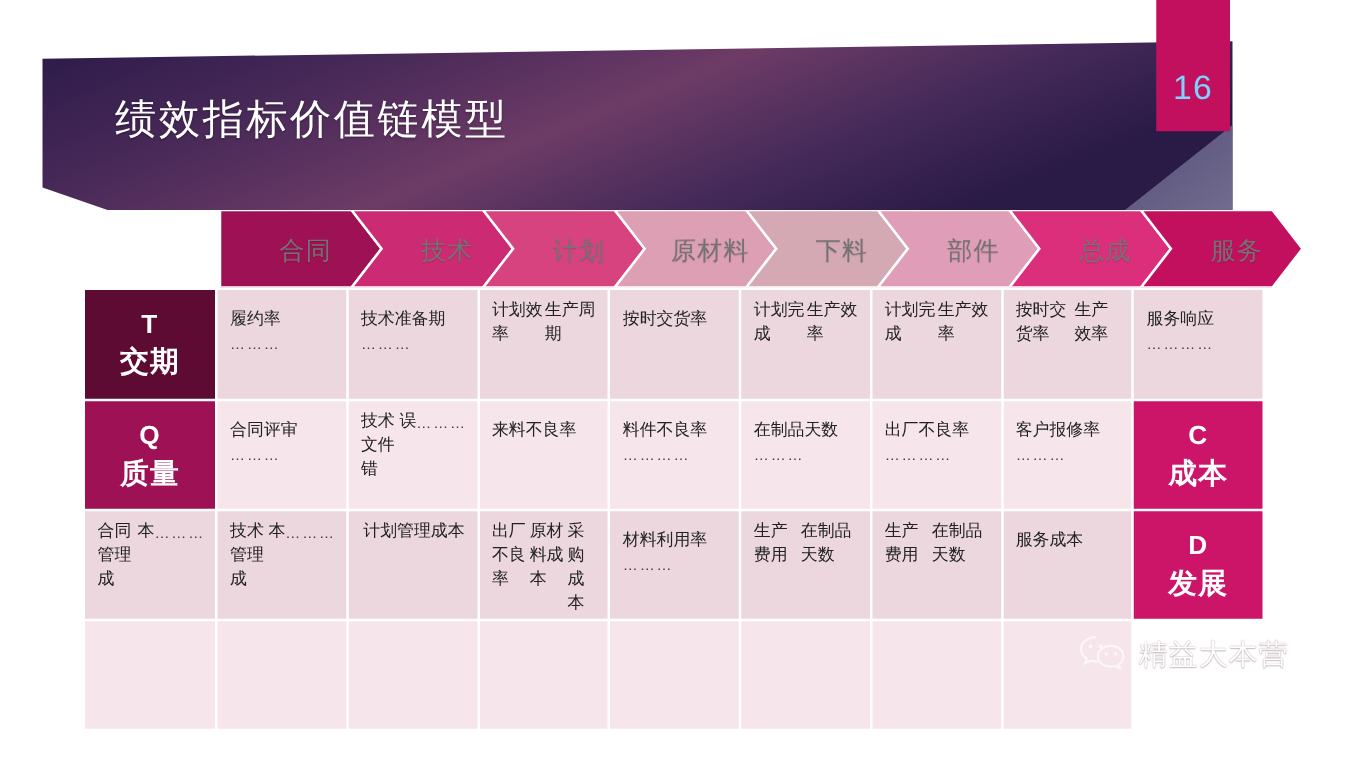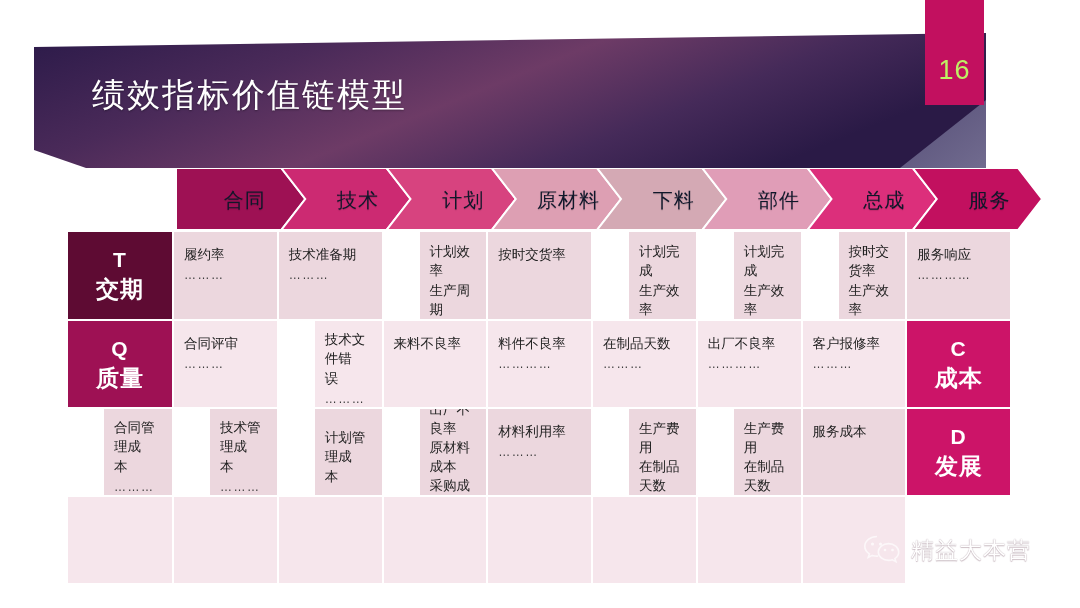--- a/index.html
+++ b/index.html
@@ -47,38 +47,38 @@
     width: 59px;
     height: 105px;
     background: #c2105f;
     z-index: 5;
   }
   .page-badge-num {
     position: absolute;
     left: 0; right: 0;
     top: 55px;
     text-align: center;
-    color: #bef264;
+    color: #7dd3fc;
     font-size: 27px;
     font-weight: 300;
     letter-spacing: 1px;
   }
 
   
   .chevrons {
     position: absolute;
     left: 176px;
     top: 168px;
     width: 866px;
     height: 62px;
     z-index: 4;
   }
   .chev-label {
     position: absolute;
-    color: #0f172a;
+    color: #737373;
     font-size: 20px;
     letter-spacing: 1px;
     text-align: center;
     top: 19px;
     text-shadow: 0 1px 1px rgba(0,0,0,0.15);
     white-space: nowrap;
   }
 
   
   .grid {
@@ -132,31 +132,30 @@
   .cell .dots {
     display: block;
     letter-spacing: 1.5px;
     color: #3a3a3a;
     font-size: 12px;
     margin-top: 3px;
   }
   .cell .ln { display: block; }
   .cell.vcenter {
     display: flex;
-    flex-direction: column;
+    flex-direction: row;
     justify-content: center;
-    padding-top: 16px;
-    margin-left: 36px;
+    padding-top: 6px;
   }
 
   
   .watermark {
     position: absolute;
     left: 862px;
-    top: 533px;
+    top: 506px;
     display: flex;
     align-items: center;
     z-index: 6;
     opacity: 0.72;
   }
   .wm-text {
     margin-left: 9px;
     font-size: 23px;
     color: #ffffff;
     letter-spacing: 1px;

